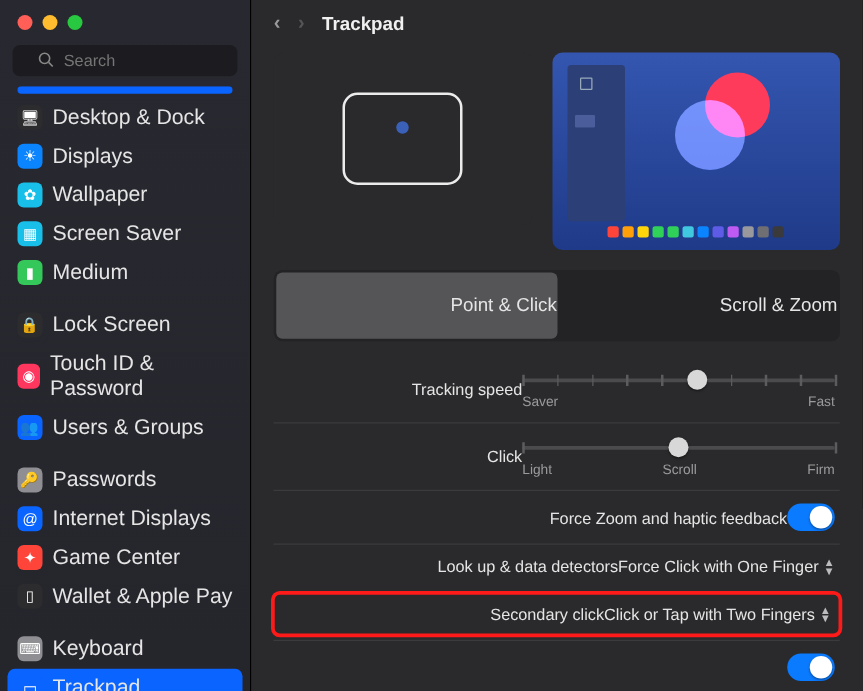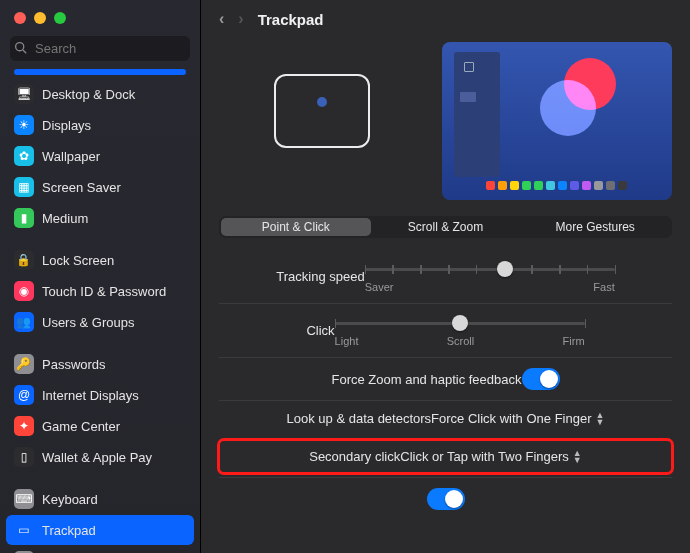--- a/index.html
+++ b/index.html
@@ -1,27 +1,27 @@
 <!DOCTYPE html>
 <html><head>
 <meta charset="utf-8">
 <style>
 html,body{margin:0;padding:0;width:690px;height:553px;background:#1e1e1e;font-family:-apple-system,BlinkMacSystemFont,"Segoe UI",Helvetica,Arial,sans-serif;color:#e5e5e5;font-size:13px;overflow:hidden}
 .window{display:flex;width:100%;height:100%}
 .sidebar{width:200px;background:linear-gradient(180deg,#282830 0%,#25252c 100%);display:flex;flex-direction:column;border-right:1px solid #000}
 .traffic{display:flex;gap:8px;padding:12px 14px 8px}
 .tl{width:12px;height:12px;border-radius:50%}
 .tl.r{background:#ff5f57}.tl.y{background:#febc2e}.tl.g{background:#28c840}
-.search{margin:4px 10px 8px;background:#1c1c20;border-radius:6px;display:flex;align-items:center;padding:4px 4px;color:#888}
+.search{margin:4px 10px 8px;background:#1c1c20;border-radius:6px;display:flex;align-items:center;padding:4px 20px;color:#888}
 .search input{background:transparent;border:none;outline:none;color:#ddd;font-size:13px;margin-left:6px;width:140px}
 .side-scroll{flex:1;overflow:hidden;padding:0 6px}
 .item{display:flex;align-items:center;padding:5px 8px;border-radius:6px;margin:1px 0;cursor:default}
 .item.sel{background:#0a64ff}
 .item .icn{width:20px;height:20px;border-radius:5px;margin-right:8px;display:flex;align-items:center;justify-content:center;font-size:12px;color:#fff}
-.item .lbl{font-size:13px}
+.item .lbl{font-size:17px}
 .bluebar{height:6px;background:#0a64ff;border-radius:4px;margin:0 8px 4px}
 .main{flex:1;background:#2a2a2c;display:flex;flex-direction:column}
 .hdr{display:flex;align-items:center;padding:10px 18px 6px;gap:14px}
 .nav{color:#9a9a9a;font-size:16px;font-weight:600}
 .nav.dis{color:#555}
 .title{font-weight:600;font-size:15px;color:#f0f0f0}
 .previews{display:flex;gap:16px;padding:8px 18px 10px}
 .pv{flex:1;height:138px;border-radius:8px;position:relative;overflow:hidden}
 .pv.left{background:#2a2a2c;border:none;display:flex;align-items:center;justify-content:center}
 .tpad{width:92px;height:70px;border:2.5px solid #ececec;border-radius:12px;position:relative}
@@ -30,26 +30,26 @@
 .desk{flex:1;display:flex;gap:10px}
 .mini{width:46px;background:#2c3f76;border-radius:3px;position:relative}
 .mini::before{content:"";position:absolute;left:10px;top:10px;width:8px;height:8px;border:1px solid #9ab;border-radius:1px}
 .mini::after{content:"";position:absolute;left:6px;top:40px;width:16px;height:10px;background:#4b5d9a;border-radius:1px}
 .circs{flex:1;position:relative}
 .c1{position:absolute;left:54px;top:6px;width:52px;height:52px;background:#ff3b5c;border-radius:50%}
 .c2{position:absolute;left:30px;top:28px;width:56px;height:56px;background:#5461f0;border-radius:50%;mix-blend-mode:screen}
 .dock{display:flex;gap:3px;justify-content:center;margin-top:4px}
 .dock span{width:9px;height:9px;border-radius:2px}
 .seg{display:flex;margin:6px 18px 12px;background:#232325;border-radius:7px;padding:2px}
-.seg div{flex:1;text-align:center;padding:2px 0;font-size:12px;border-radius:5px;cursor:default}
+.seg div{flex:1;text-align:right;padding:18px 0;font-size:15px;border-radius:5px;cursor:default}
 .seg .act{background:#555558}
 .panel{padding:0 18px 10px;overflow:auto;flex:1}
 .row{padding:10px 4px;border-top:1px solid #3b3b3d}
 .row:first-child{border-top:none}
-.rowhd{display:flex;align-items:center;justify-content:center}
+.rowhd{display:flex;align-items:center;justify-content:flex-end}
 .rlabel{font-size:13px}
 .sub{color:#8a8a8d;font-size:11.5px;margin-top:3px;line-height:1.35;max-width:360px}
 .sliderwrap{width:250px}
 .slider{position:relative;height:18px}
 .rail{position:absolute;left:0;right:0;top:8px;height:3px;background:#4b4b4d;border-radius:2px}
 .tick{position:absolute;top:5px;width:1.5px;height:9px;background:#5c5c5e}
 .knob{position:absolute;top:1px;width:16px;height:16px;background:#d8d8d8;border-radius:50%;box-shadow:0 1px 2px rgba(0,0,0,.5)}
 .sll{display:flex;justify-content:space-between;color:#9a9a9c;font-size:11px;margin-top:3px}
 .toggle{width:38px;height:22px;border-radius:11px;position:relative;cursor:default}
 .toggle.on{background:#0a7aff}
@@ -177,21 +177,20 @@
             <span style="background: rgb(152, 152, 157);"></span>
             <span style="background: rgb(110, 110, 115);"></span>
             <span style="background: rgb(58, 58, 60);"></span>
           </div>
       </div>
     </div>
 
     <div class="seg" id="seg">
         <div class="act">Point &amp; Click</div>
         <div class="">Scroll &amp; Zoom</div>
-        <div class="">More Gestures</div>
       </div>
 
     <div class="panel">
       <div class="row">
         <div class="rowhd">
           <span class="rlabel">Tracking speed</span>
           <div class="sliderwrap">
             <div class="slider" id="sl1">
                 <div class="rail"></div>
                 <div class="tick" style="left: 0%;"></div>

